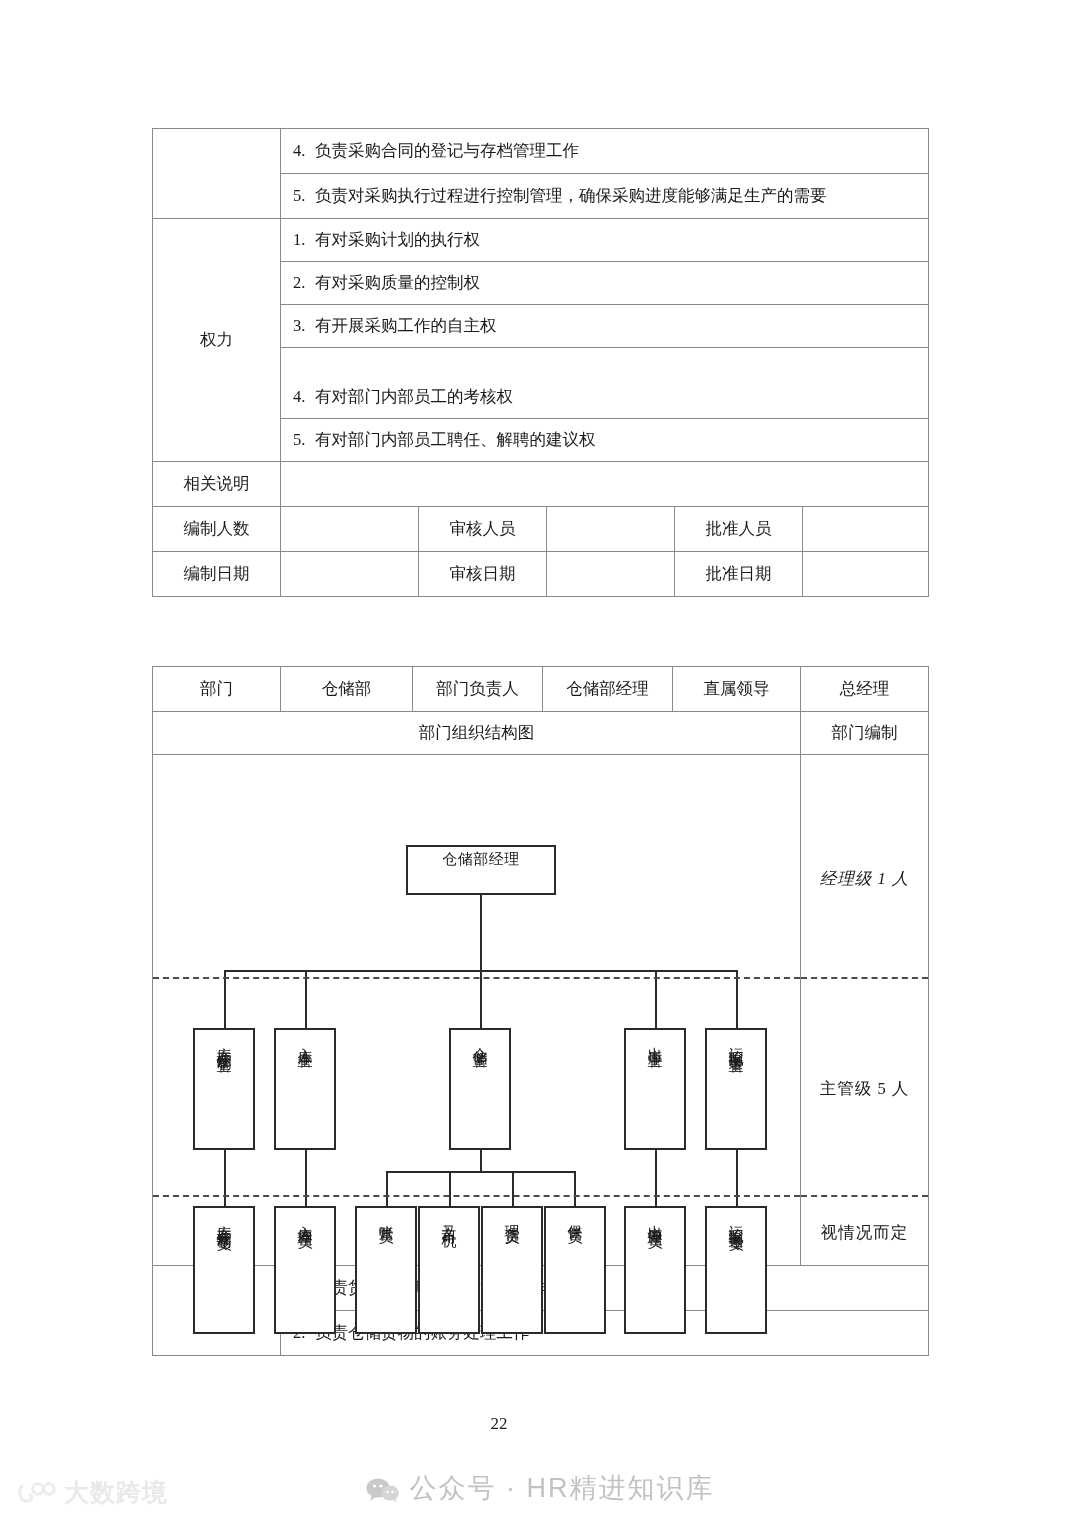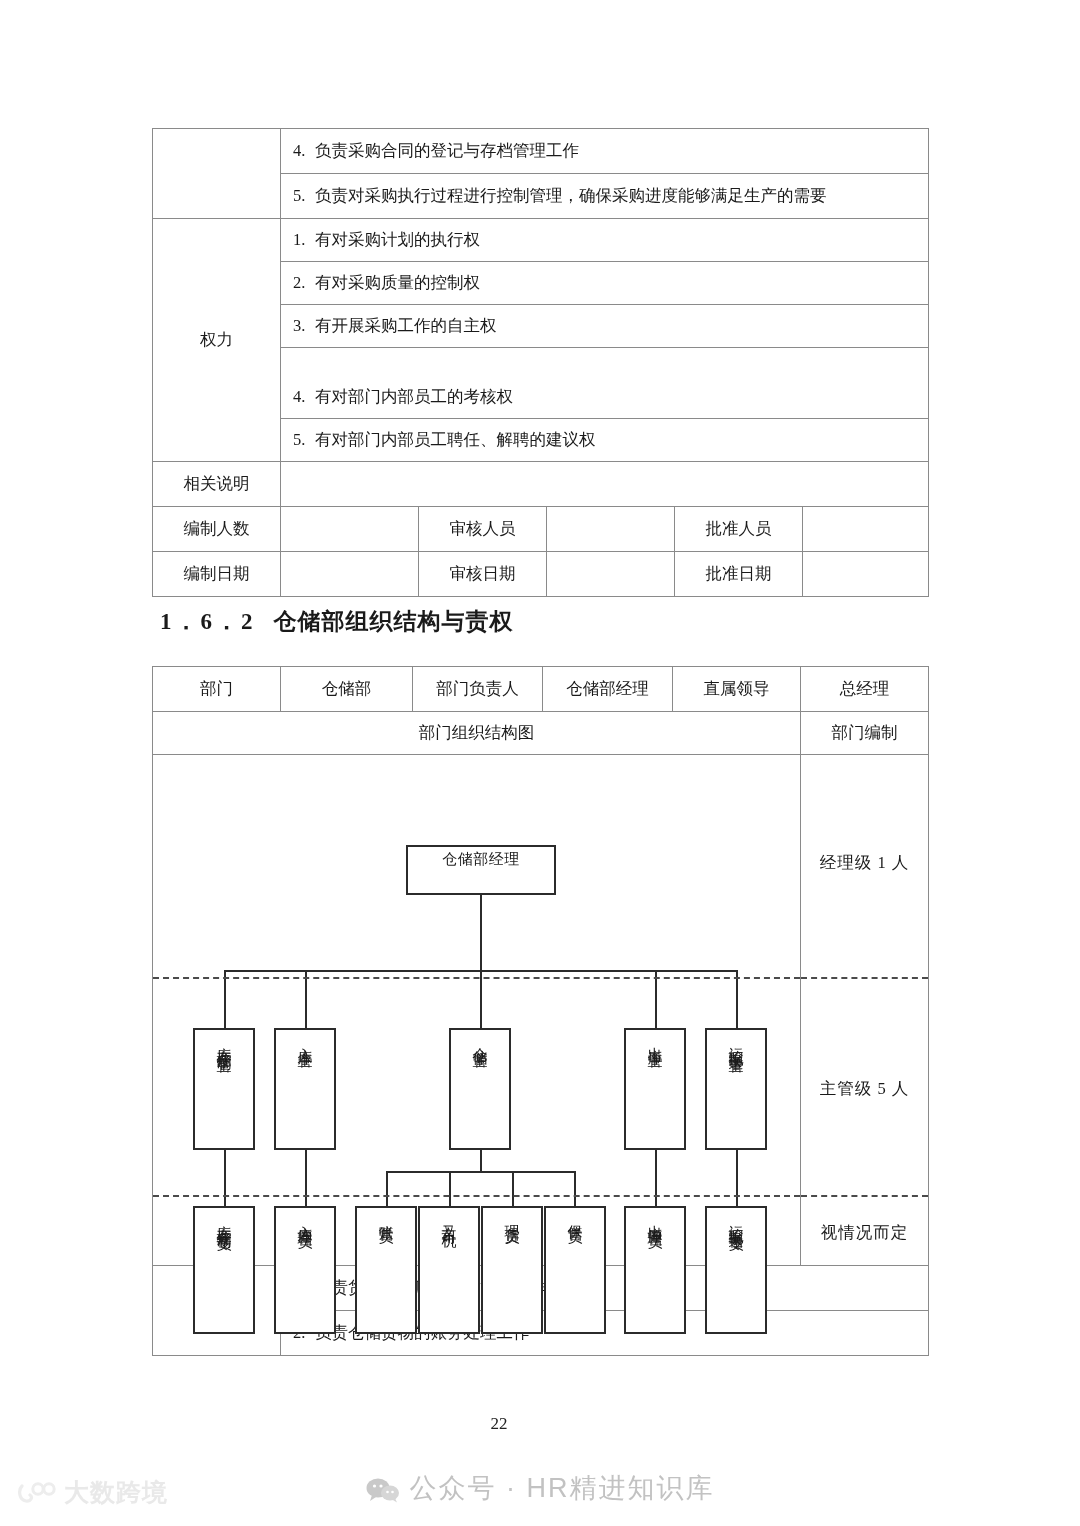--- a/index.html
+++ b/index.html
@@ -174,23 +174,20 @@
         <td class="lbl"></td>
         <td class="lbl">审核日期</td>
         <td class="lbl"></td>
         <td class="lbl">批准日期</td>
         <td class="lbl"></td>
       </tr>
     </tbody>
   </table>
 
 
-  <div id="section-heading">
-    <span class="hnum">1．6．2</span><span>仓储部组织结构与责权</span>
-  </div>
 
   <table class="doc" id="table-two">
     <colgroup>
       <col style="width:128px">
         <col style="width:132px">
         <col style="width:130px">
       <col style="width:130px">
         <col style="width:128px">
         <col style="width:128px">
     </colgroup>
@@ -280,21 +277,21 @@
               <span>出库管理员</span>
             </div>
             <div class="node vert" style="left:552px;top:451px;width:62px;height:128px;">
               <span>运输配送专员</span>
             </div>
 
           </div>
         </td>
 
         <td class="chart-cell">
-          <div style="position:absolute;left:0;top:0;right:0;height:222px;">
+          <div style="position:absolute;left:0;top:16px;right:0;height:222px;font-style:italic;">
             <div class="rlabel" style="top:96px;">经理级 1 人</div>
           </div>
           <div class="dashed" style="top:222px;"></div>
           <div style="position:absolute;left:0;top:230px;right:0;height:218px;">
             <div class="rlabel" style="top:92px;">主管级 5 人</div>
           </div>
           <div class="dashed" style="top:440px;"></div>
           <div style="position:absolute;left:0;top:440px;right:0;bottom:0;">
             <div class="rlabel" style="top:26px;">视情况而定</div>
           </div>

